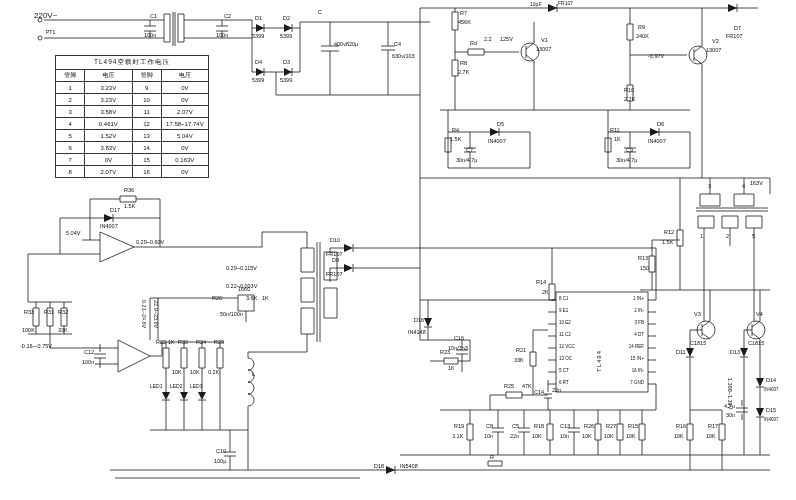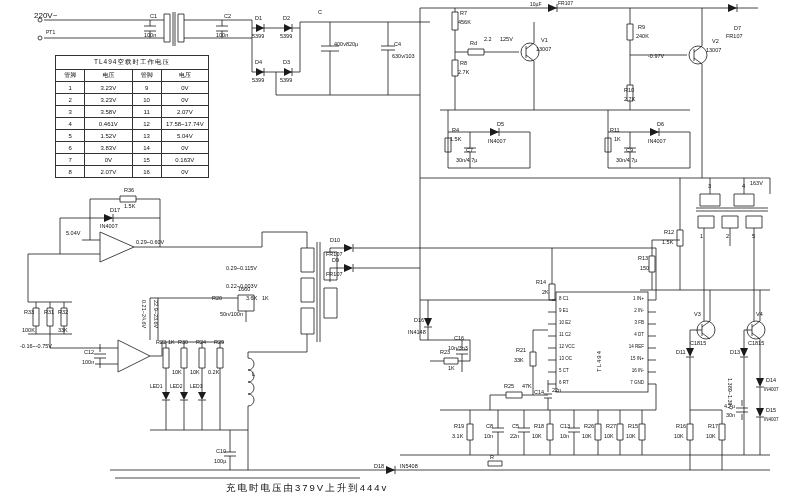--- a/index.html
+++ b/index.html
@@ -243,21 +243,20 @@
             <td>2.07V</td>
             <td>16</td>
             <td>0V</td>
           </tr>
         </tbody>
     </table>
   </div>
 
   <div class="chip-label">TL494</div>
 
-  <div class="caption">充电时电压由379V上升到444v</div>
 
   <div id="labels">
       <span class="lbl" style="left: 34px; top: 12px; font-size: 8px;">220V~</span>
       <span class="lbl" style="left: 46px; top: 30px; font-size: 5px;">PT1</span>
       <span class="lbl" style="left: 150px; top: 14px;">C1</span>
       <span class="lbl" style="left: 144px; top: 33px;">100n</span>
       <span class="lbl" style="left: 224px; top: 14px;">C2</span>
       <span class="lbl" style="left: 216px; top: 33px;">100n</span>
       <span class="lbl" style="left: 255px; top: 16px;">D1</span>
       <span class="lbl" style="left: 252px; top: 34px;">5399</span>

